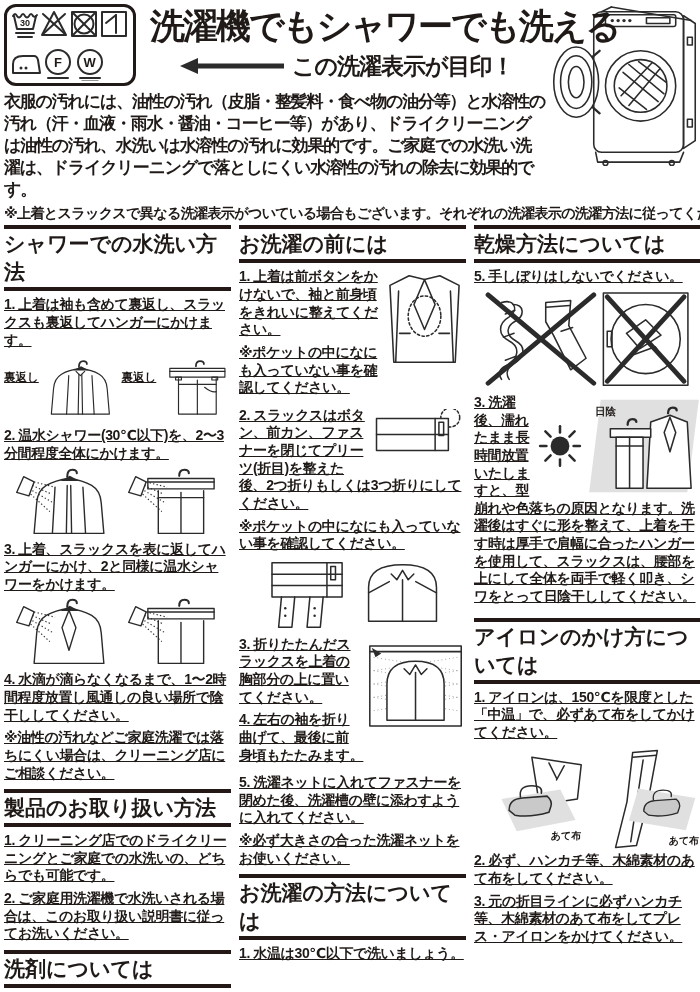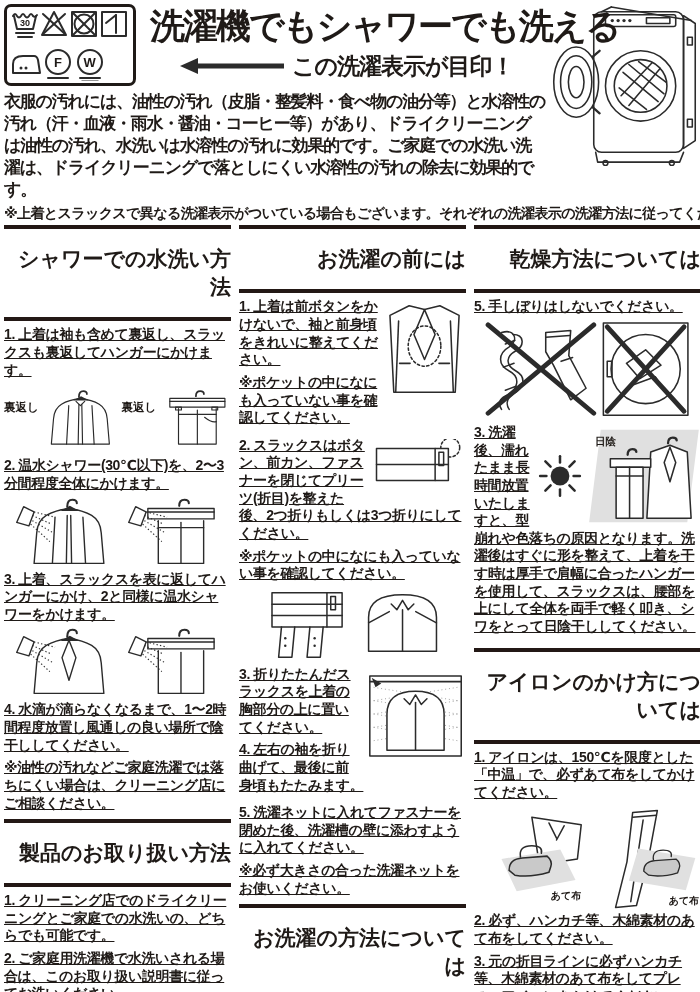--- a/index.html
+++ b/index.html
@@ -4,36 +4,36 @@
 <style>
   :root{ --ink:#1f1a17; --bar:#231815; }
   *{ box-sizing:border-box; margin:0; padding:0; }
   html,body{ background:#fff; }
   #page{ position:relative; width:700px; height:992px; background:#fff; overflow:hidden;
          font-family:"Liberation Sans","DejaVu Sans",sans-serif; color:var(--ink); }
   
   .top{ padding:4px 2px 0 4px; }
   .machine-float{ float:right; width:148px; height:162px; margin:0 0 2px 4px; }
   .head-row{ display:flex; gap:14px; align-items:flex-start; }
-  .symbols-box{ flex:none; width:132px; height:82px; border:3px solid var(--ink); border-radius:7px;
+  .symbols-box{ flex:none; width:132px; height:82px; border:3px solid var(--ink); border-radius:12px;
                 display:flex; align-items:center; justify-content:center; }
   .title-col{ padding-top:4px; }
   .main-title{ font-size:35px; font-weight:900; line-height:1.05; letter-spacing:-2px; white-space:nowrap;text-align:right; }
   .subtitle-row{ display:flex; align-items:center; gap:8px; margin:6px 0 0 30px; }
   .subtitle{ font-size:23px; font-weight:900; letter-spacing:-1px; white-space:nowrap; }
   .intro{ font-size:17px; font-weight:900; line-height:1.3; letter-spacing:-1.2px; margin-top:5px; }
   .top-note{ font-size:14.2px; font-weight:bold; letter-spacing:-0.8px; margin-top:3px; white-space:nowrap; }
   
   .cols{ display:flex; gap:8px; padding:2px 4px 0 4px; }
   .col{ width:227px; flex:none; }
-  .hd{ border-top:4px solid var(--bar); border-bottom:4px solid var(--bar); text-align:right;
-       font-size:21px; font-weight:900; letter-spacing:0; padding:16px 0; margin:7px 0 3px; }
+  .hd{ border-top:4px solid var(--bar); border-bottom:4px solid var(--bar); text-align:left;
+       font-size:21px; font-weight:900; letter-spacing:0; padding:1px 0; margin:7px 0 3px; }
   .col > .hd:first-child{ margin-top:0; }
   .step{ font-size:14px; font-weight:bold; line-height:1.26; letter-spacing:-0.4px; margin:5px 0;text-decoration:underline; }
-  .illus-row{ display:flex; justify-content:center; align-items:flex-start; gap:8px; margin:1px 0; }
+  .illus-row{ display:flex; justify-content:center; align-items:flex-start; gap:8px; margin:1px 0;text-decoration:underline; }
   .mini-label{ font-size:11.5px; font-weight:bold; margin-top:16px; white-space:nowrap; }
   .wrap::after{ content:""; display:block; clear:both; }
   .fr{ float:right; margin:2px 0 2px 4px; }
   .stack{ display:flex; flex-direction:row; align-items:center; gap:4px; }
   
   svg .ln{ stroke:#2b2b2b; fill:none; stroke-width:1.6; stroke-linecap:round; stroke-linejoin:round; }
   svg .thk{ stroke:#2b2b2b; fill:none; stroke-width:2.4; stroke-linecap:round; }
   svg .xx{ stroke:#2b2b2b; fill:none; stroke-width:5; stroke-linecap:round; }
   svg .fill{ fill:#2b2b2b; stroke:none; }
   svg .paper{ fill:#ffffff; stroke:#2b2b2b; stroke-width:1.6; stroke-linejoin:round; }

